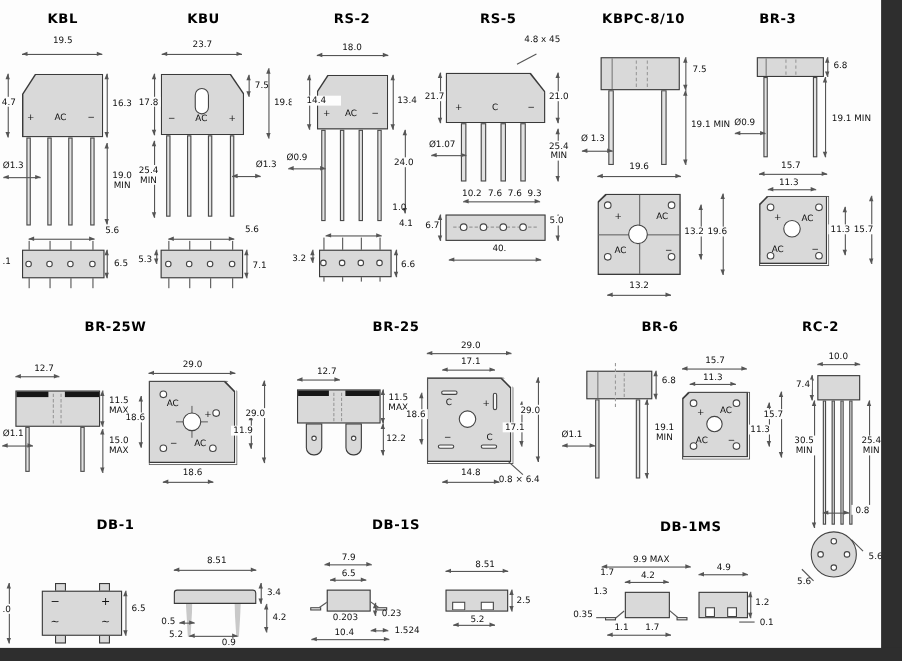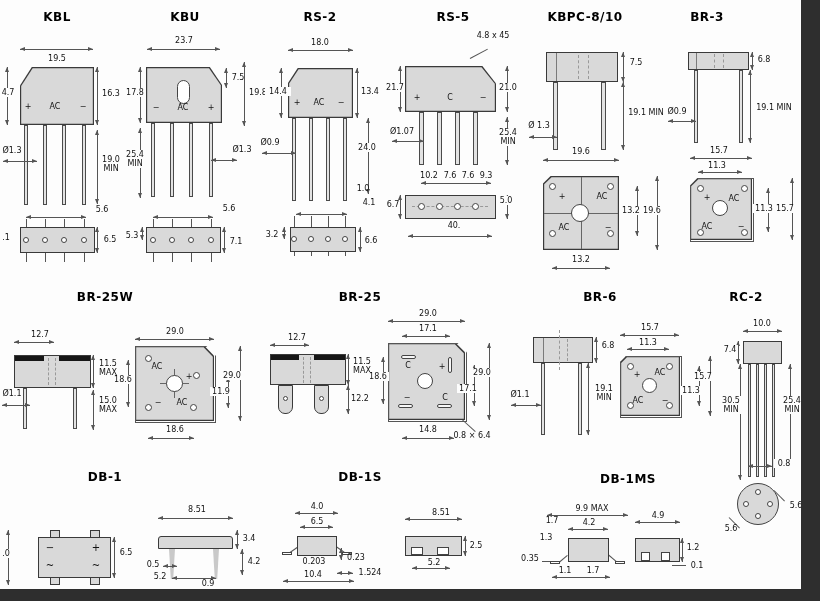--- a/index.html
+++ b/index.html
@@ -32,21 +32,21 @@
   .crossh{position:absolute;height:1px;background:#666;z-index:2;}
   .crossv{position:absolute;width:1px;background:#666;z-index:2;}
 </style>
 </head>
 <body>
 
 <div id="stage">
 
   <div class="g">
     <div class="t" style="left:32px;top:10px;width:50px">KBL</div>
-    <div class="l" style="left:42px;top:54px;width:30px">19.5</div>
+    <div class="l" style="left:42px;top:32px;width:30px">19.5</div>
     <div class="hl arr" style="left:20px;top:49px;width:73px"></div>
     <div class="sh" style="left:20px;top:67px;width:74px;height:58px;clip-path:polygon(0 32%,16% 0,100% 0,100% 100%,0 100%)">
         <i style="clip-path:polygon(0 32%,16% 0,100% 0,100% 100%,0 100%)"></i>
       </div>
     <div class="l" style="left:22px;top:102px;width:12px">+</div>
     <div class="l" style="left:48px;top:102px;width:14px">AC</div>
     <div class="l" style="left:77px;top:102px;width:12px">−</div>
     <div class="lead" style="left:24px;top:125px;width:4px;height:80px"></div>
     <div class="lead" style="left:43px;top:125px;width:4px;height:80px"></div>
     <div class="lead" style="left:62px;top:125px;width:4px;height:80px"></div>
@@ -123,21 +123,21 @@
     <div class="t" style="left:295px;top:10px;width:50px">RS-2</div>
     <div class="l" style="left:303px;top:38px;width:34px">18.0</div>
     <div class="hl arr" style="left:288px;top:50px;width:65px"></div>
     <div class="sh" style="left:288px;top:68px;width:65px;height:50px;clip-path:polygon(0 30%,15% 0,100% 0,100% 100%,0 100%)">
         <i style="clip-path:polygon(0 30%,15% 0,100% 0,100% 100%,0 100%)"></i>
       </div>
     <div class="l" style="left:291px;top:98px;width:12px">+</div>
     <div class="l" style="left:312px;top:98px;width:14px">AC</div>
     <div class="l" style="left:335px;top:98px;width:12px">−</div>
     <div class="vl arr" style="left:281px;top:68px;height:50px"></div>
-    <div class="l bgw" style="left:265px;top:87px;width:26px">14.4</div>
+    <div class="l bgw" style="left:265px;top:87px;width:45px">14.4</div>
     <div class="vl arr" style="left:357px;top:68px;height:50px"></div>
     <div class="l bgw" style="left:359px;top:87px;width:22px">13.4</div>
     <div class="lead" style="left:292px;top:118px;width:4px;height:83px"></div>
     <div class="lead" style="left:309px;top:118px;width:4px;height:83px"></div>
     <div class="lead" style="left:326px;top:118px;width:4px;height:83px"></div>
     <div class="lead" style="left:343px;top:118px;width:4px;height:83px"></div>
     <div class="l" style="left:258px;top:138px;width:24px">Ø0.9</div>
     <div class="hl arr" style="left:262px;top:153px;width:34px"></div>
     <div class="vl arr" style="left:368px;top:118px;height:76px"></div>
     <div class="l bgw" style="left:355px;top:143px;width:24px">24.0</div>
@@ -463,21 +463,21 @@
     <div class="l" style="left:245px;top:557px;width:18px">4.2</div>
     <div class="l" style="left:143px;top:560px;width:20px">0.5</div>
     <div class="hl arr" style="left:163px;top:566px;width:14px"></div>
     <div class="l" style="left:150px;top:572px;width:20px">5.2</div>
     <div class="hl arr" style="left:172px;top:578px;width:44px"></div>
     <div class="l" style="left:198px;top:579px;width:20px">0.9</div>
   </div>
 
   <div class="g">
     <div class="t" style="left:335px;top:470px;width:50px">DB-1S</div>
-    <div class="l" style="left:306px;top:502px;width:22px">4.0</div>
+    <div class="l" style="left:306px;top:502px;width:22px">7.9</div>
     <div class="hl arr" style="left:295px;top:513px;width:43px"></div>
     <div class="l" style="left:306px;top:517px;width:22px">6.5</div>
     <div class="hl arr" style="left:300px;top:527px;width:33px"></div>
     <div class="s" style="left:297px;top:536px;width:40px;height:20px"></div>
     <div class="dg" style="left:290px;top:552px;width:10px;transform:rotate(-35deg)"></div>
     <div class="dg" style="left:336px;top:546px;width:10px;transform:rotate(35deg)"></div>
     <div class="ft" style="left:282px;top:552px;width:10px;height:3px"></div>
     <div class="ft" style="left:342px;top:552px;width:10px;height:3px"></div>
     <div class="l" style="left:299px;top:557px;width:30px">0.203</div>
     <div class="vl arr" style="left:341px;top:548px;height:12px"></div>

